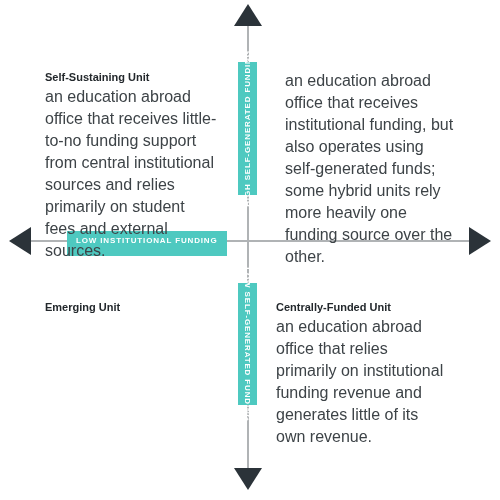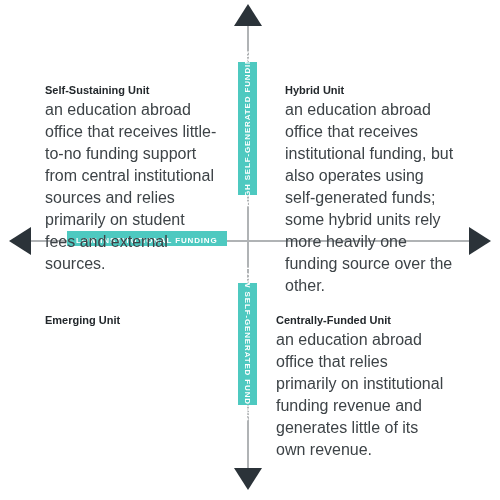--- a/index.html
+++ b/index.html
@@ -75,21 +75,21 @@
     position: absolute;
     background: #4ec9c0;
     color: #ffffff;
     font-weight: bold;
     letter-spacing: 0.85px;
     text-transform: uppercase;
     white-space: nowrap;
     box-sizing: border-box;
   }
   .badge-h {
-    height: 15px;
+    height: 25px;
     line-height: 19px;
     font-size: 8px;
     text-align: right;
     padding: 0 9px;
   }
   .badge-left  { left: 67px;  top: 231px; }
   .badge-right { left: 303px; top: 231px; }
 
   .badge-v {
     width: 19px;
@@ -112,21 +112,20 @@
     left: 238px;
     top: 283px;
     height: 122px;
   }
   .badge-bottom span { transform: rotate(90deg); }
 
   
   .quadrant {
     position: absolute;
     width: 172px;
-    margin-top: 13px;
   }
   .q-title {
     font-size: 11px;
     font-weight: bold;
     color: #23282c;
     line-height: 15px;
     margin: 0 0 1px 0;
   }
   .q-body {
     font-size: 16px;
@@ -162,21 +161,20 @@
   <div class="badge badge-v badge-bottom">
     <span>LOW SELF-GENERATED FUNDING</span>
   </div>
 
   <div class="quadrant q-tl">
     <p class="q-title">Self-Sustaining Unit</p>
     <p class="q-body">an education abroad office that receives little-to-no funding support from central institutional sources and relies primarily on student fees and external sources.</p>
   </div>
 
   <div class="quadrant q-tr">
-    <p class="q-title">Hybrid Unit</p>
     <p class="q-body">an education abroad office that receives institutional funding, but also operates using self-generated funds; some hybrid units rely more heavily one funding source over the other.</p>
   </div>
 
   <div class="quadrant q-bl">
     <p class="q-title">Emerging Unit</p>
   </div>
 
   <div class="quadrant q-br">
     <p class="q-title">Centrally-Funded Unit</p>
     <p class="q-body">an education abroad office that relies primarily on institutional funding revenue and generates little of its own revenue.</p>

